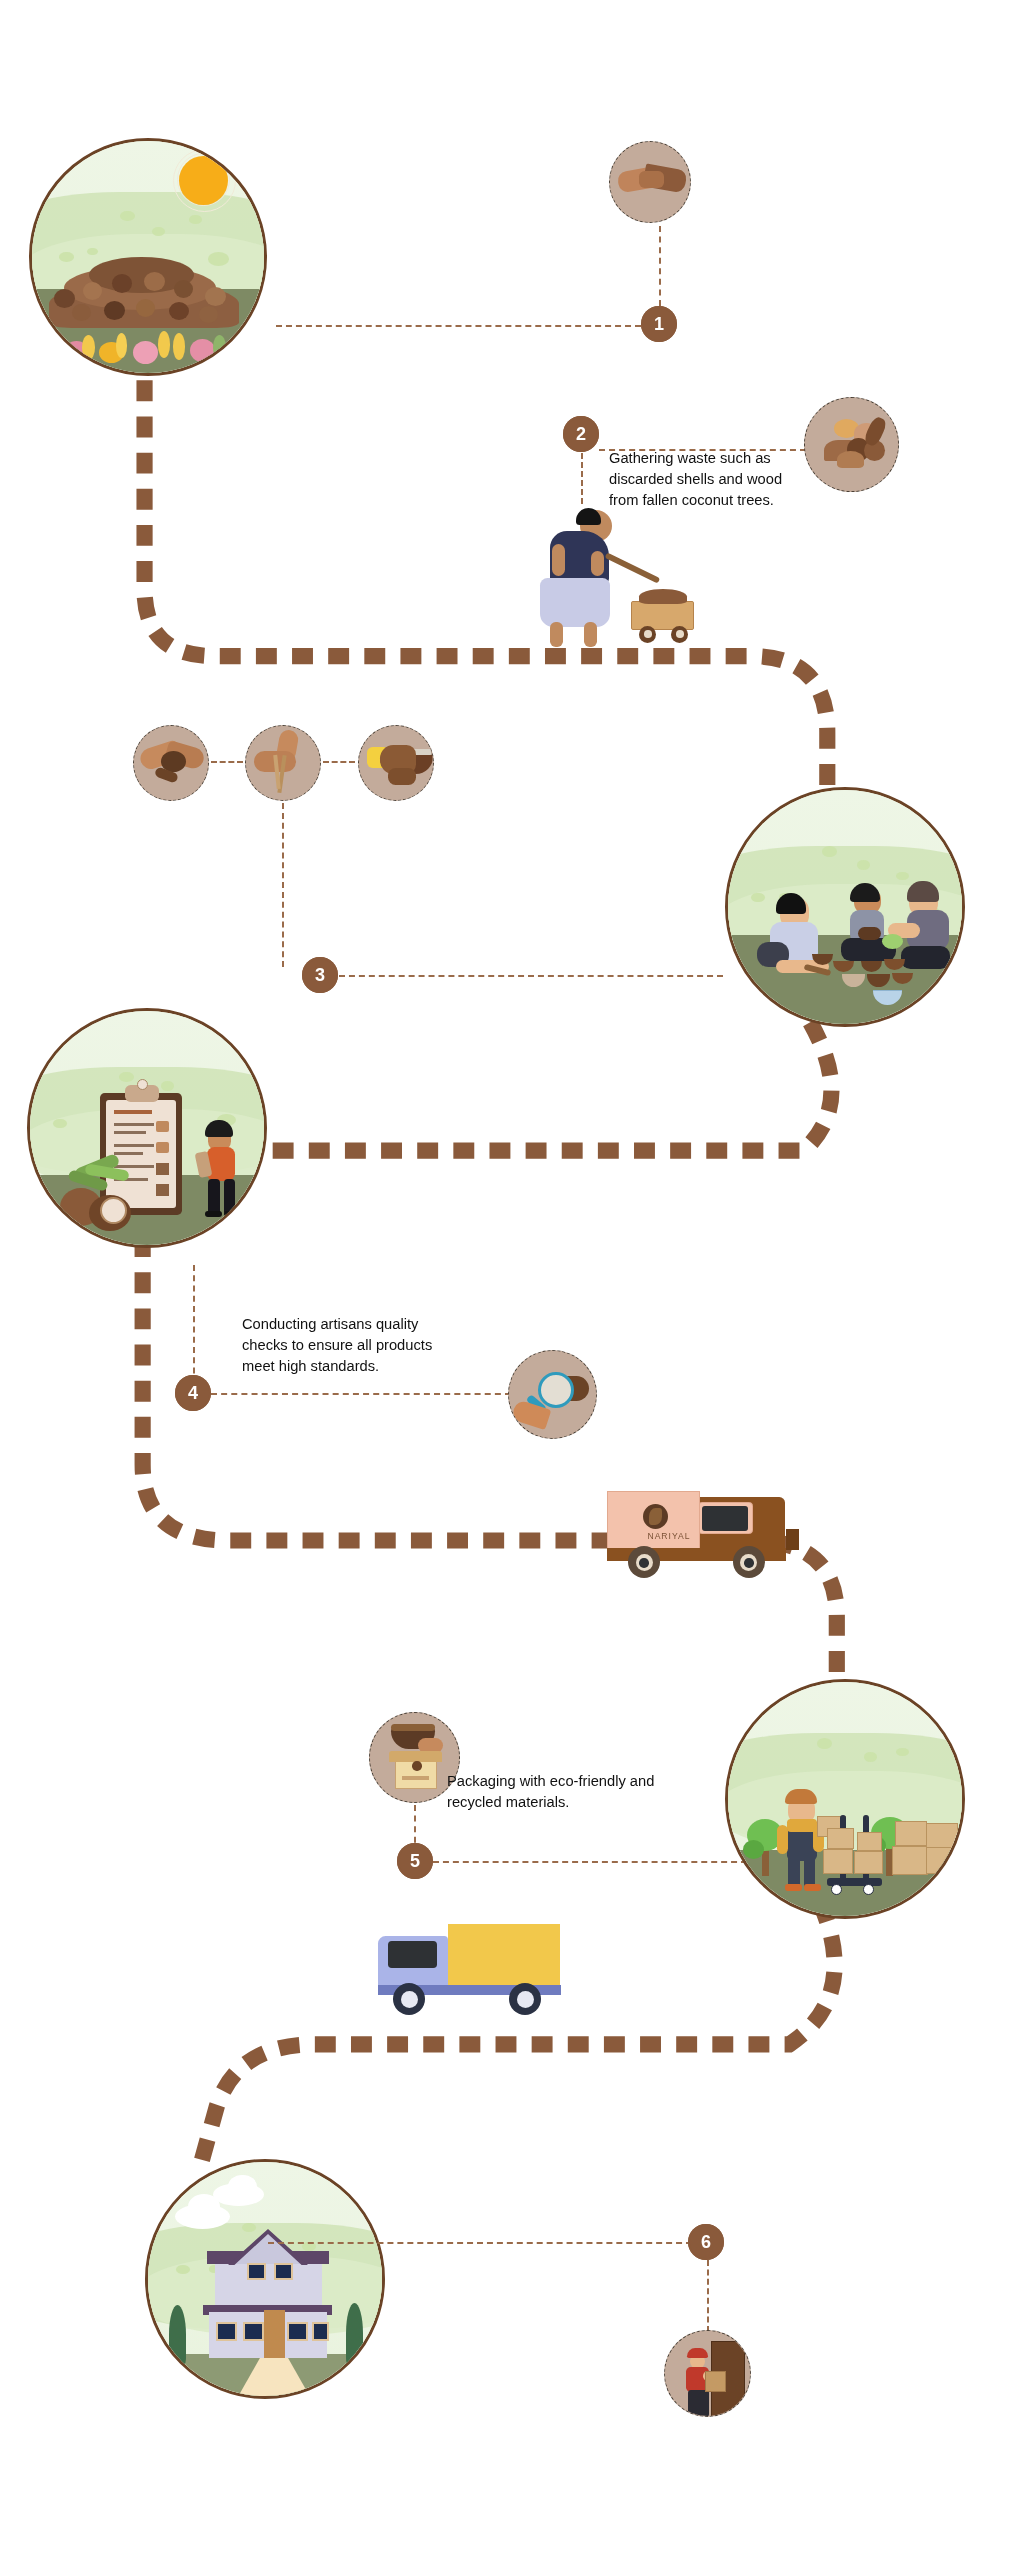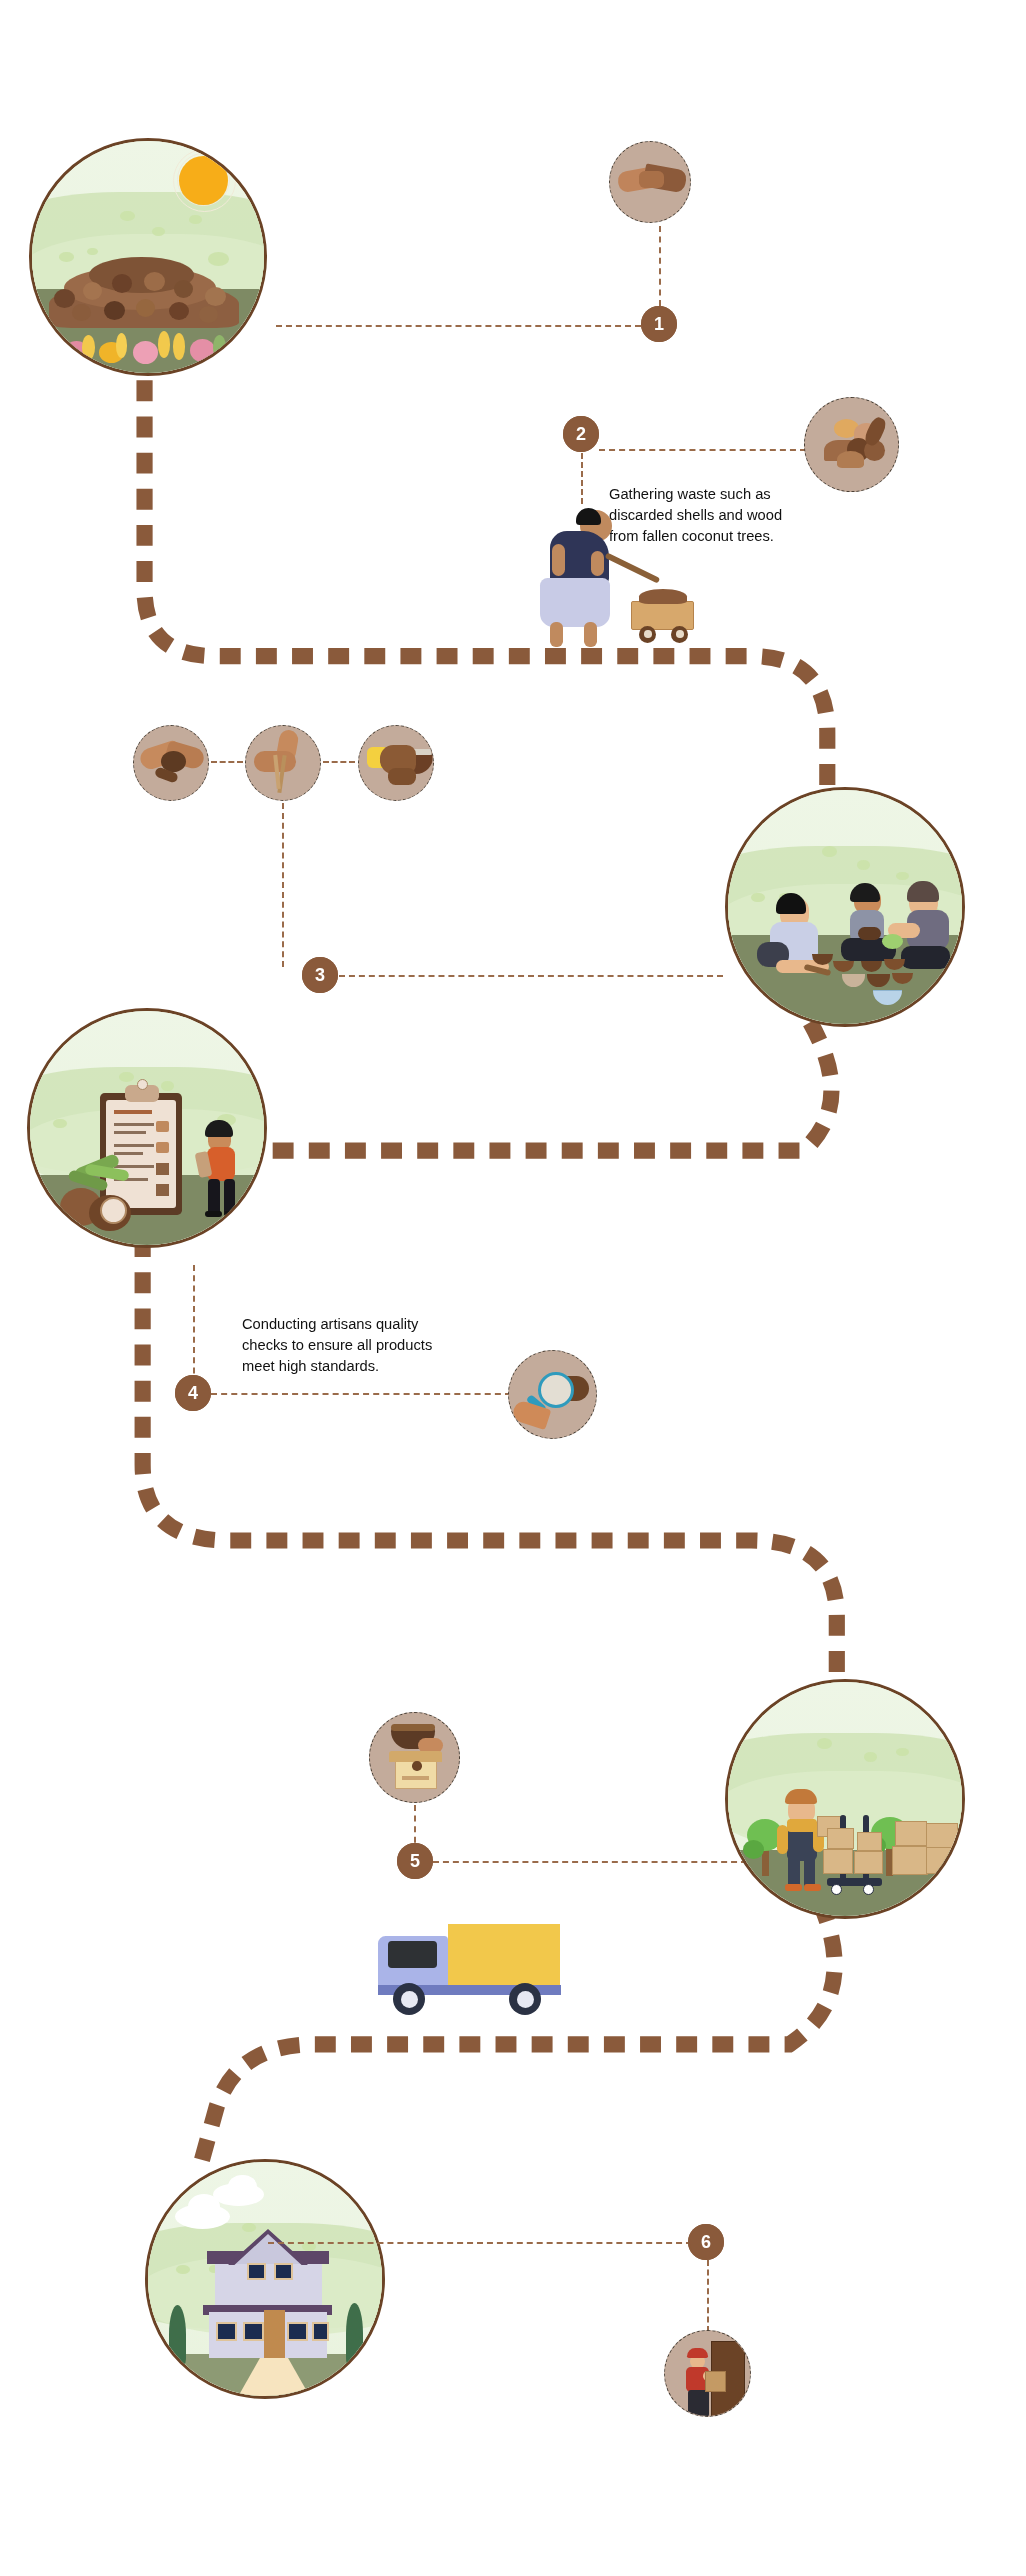--- a/index.html
+++ b/index.html
@@ -167,21 +167,21 @@
   <div class="badge" style="left:804px;top:397px;width:95px;height:95px;">
     <div class="abs" style="left:28.5px;top:21px;width:25px;height:19px;background:#e0a95f;border-radius:50%;"></div>
     <div class="abs" style="left:49px;top:25px;width:25px;height:21px;background:#cf9b76;border-radius:50% 50% 30% 30%;"></div>
     <div class="abs" style="left:19px;top:42px;width:28.5px;height:21px;background:#9d6a46;border-radius:50% 10% 50% 10%;"></div>
     <div class="abs" style="left:42px;top:40px;width:23px;height:23px;background:#6e4327;border-radius:50%;"></div>
     <div class="abs" style="left:59px;top:42px;width:21px;height:21px;background:#8a5a39;border-radius:50%;"></div>
     <div class="abs" style="left:32px;top:53px;width:27px;height:17px;background:#b07c52;border-radius:50% 50% 20% 20%;"></div>
     <div class="abs" style="left:63px;top:19px;width:15px;height:28.5px;background:#7a4c2d;border-radius:40%;transform:rotate(25deg);"></div>
   </div>
 
-  <div class="cap" style="left:609px;top:484px;width:257px;">Gathering waste such as
+  <div class="cap" style="left:609px;top:448px;width:257px;">Gathering waste such as
 discarded shells and wood
 from fallen coconut trees.</div>
 
   <div class="fig" style="left:504px;top:502px;width:190px;height:152px;">
 
     <div style="left:76px;top:7.6px;width:32px;height:32px;background:#c08a5e;border-radius:50%;"></div>
     <div style="left:72px;top:5.7px;width:25px;height:17px;background:#141414;border-radius:13.3px 13.3px 3.8px 3.8px;"></div>
 
     <div style="left:46px;top:28.5px;width:59px;height:55px;background:#2f3557;border-radius:17px 25px 7.6px 7.6px;"></div>
 
@@ -340,33 +340,52 @@
   </div>
   <div class="hdash" style="left:211px;top:1393px;width:300px;"></div>
 
   <div class="badge" style="left:508px;top:1350px;width:89px;height:89px;">
     <div class="abs" style="left:42px;top:25px;width:38px;height:25px;background:#6b4326;border-radius:3.8px 17px 17px 3.8px;"></div>
     <div class="abs" style="left:28.5px;top:21px;width:36px;height:36px;border:3.8px solid #2f9bbd;border-radius:50%;background:#e3ded3;"></div>
     <div class="abs" style="left:17px;top:49px;width:21px;height:7.6px;background:#2f9bbd;border-radius:3.8px;transform:rotate(40deg);"></div>
     <div class="abs" style="left:3.8px;top:53px;width:36px;height:21px;background:#cf8a58;border-radius:11.4px 3.8px 3.8px 11.4px;transform:rotate(18deg);"></div>
   </div>
 
+  <div class="truckbody" style="left:607px;top:1472px;width:228px;height:105px;">
+    <div class="abs" style="left:87px;top:25px;width:91px;height:59px;background:#8a5120;border-radius:3.8px 5.7px 1.9px 1.9px;"></div>
+    <div class="abs" style="left:91px;top:30px;width:55px;height:32px;background:#f3c2ac;border:1.9px solid #e2a98f;border-radius:3.8px;"></div>
+    <div class="abs" style="left:95px;top:34px;width:46px;height:25px;background:#2e3134;border-radius:2.9px;"></div>
+    <div class="abs" style="left:0px;top:19px;width:93px;height:59px;background:#f3c2ac;border:1.9px solid #e2a98f;"></div>
+    <div class="abs" style="left:36px;top:32px;width:25px;height:25px;background:#5c3b25;border-radius:50%;"></div>
+    <div class="abs" style="left:42px;top:36px;width:13.3px;height:17px;background:#8a6038;border-radius:50% 20% 50% 20%;"></div>
+    <div class="brandtxt" style="left:28.5px;top:59px;width:67px;text-align:center;">NARIYAL</div>
+    <div class="abs" style="left:0px;top:76px;width:179px;height:13.3px;background:#8a5120;"></div>
+    <div class="abs" style="left:179px;top:57px;width:13.3px;height:21px;background:#6d3f18;"></div>
+    <div class="abs" style="left:21px;top:74px;width:32px;height:32px;background:#5c4a3a;border-radius:50%;"></div>
+    <div class="abs" style="left:28.5px;top:82px;width:17px;height:17px;background:#e7dbc9;border-radius:50%;"></div>
+    <div class="abs" style="left:32px;top:86px;width:9.5px;height:9.5px;background:#2e3134;border-radius:50%;"></div>
+    <div class="abs" style="left:126px;top:74px;width:32px;height:32px;background:#5c4a3a;border-radius:50%;"></div>
+    <div class="abs" style="left:133px;top:82px;width:17px;height:17px;background:#e7dbc9;border-radius:50%;"></div>
+    <div class="abs" style="left:137px;top:86px;width:9.5px;height:9.5px;background:#2e3134;border-radius:50%;"></div>
+  </div>
 
   <div class="badge" style="left:369px;top:1712px;width:91px;height:91px;">
     <div class="abs" style="left:21px;top:13.3px;width:44px;height:23px;background:#5c3b25;border-radius:5.7px 5.7px 19px 19px;"></div>
     <div class="abs" style="left:21px;top:11.4px;width:44px;height:6.7px;background:#8a6038;border-radius:3.8px;"></div>
     <div class="abs" style="left:48px;top:25px;width:25px;height:15px;background:#c68a5d;border-radius:9.5px;"></div>
     <div class="abs" style="left:25px;top:46px;width:42px;height:30px;background:#f0dba6;border:1.9px solid #c9a271;"></div>
     <div class="abs" style="left:19px;top:38px;width:53px;height:11.4px;background:#d2a96a;border-radius:2.9px 2.9px 0 0;"></div>
     <div class="abs" style="left:42px;top:48px;width:9.5px;height:9.5px;background:#6b4326;border-radius:50%;"></div>
     <div class="abs" style="left:32px;top:63px;width:27px;height:3.8px;background:#c9a271;"></div>
   </div>
 
   <div class="vdash" style="left:414px;top:1805px;height:59px;"></div>
 
+  <div class="cap" style="left:447px;top:1771px;width:285px;">Packaging with eco-friendly and
+recycled materials.</div>
 
   <div class="num" style="left:397px;top:1843px;width:36px;height:36px;font-size:18px;">
     <span>5</span>
   </div>
   <div class="hdash" style="left:433px;top:1861px;width:314px;"></div>
 
   <div class="scene" style="left:725px;top:1679px;width:240px;height:240px;">
     <div class="sky"></div>
     <div class="hillA" style="top:22%;"></div>
     <div class="hillB" style="top:38%;"></div>

